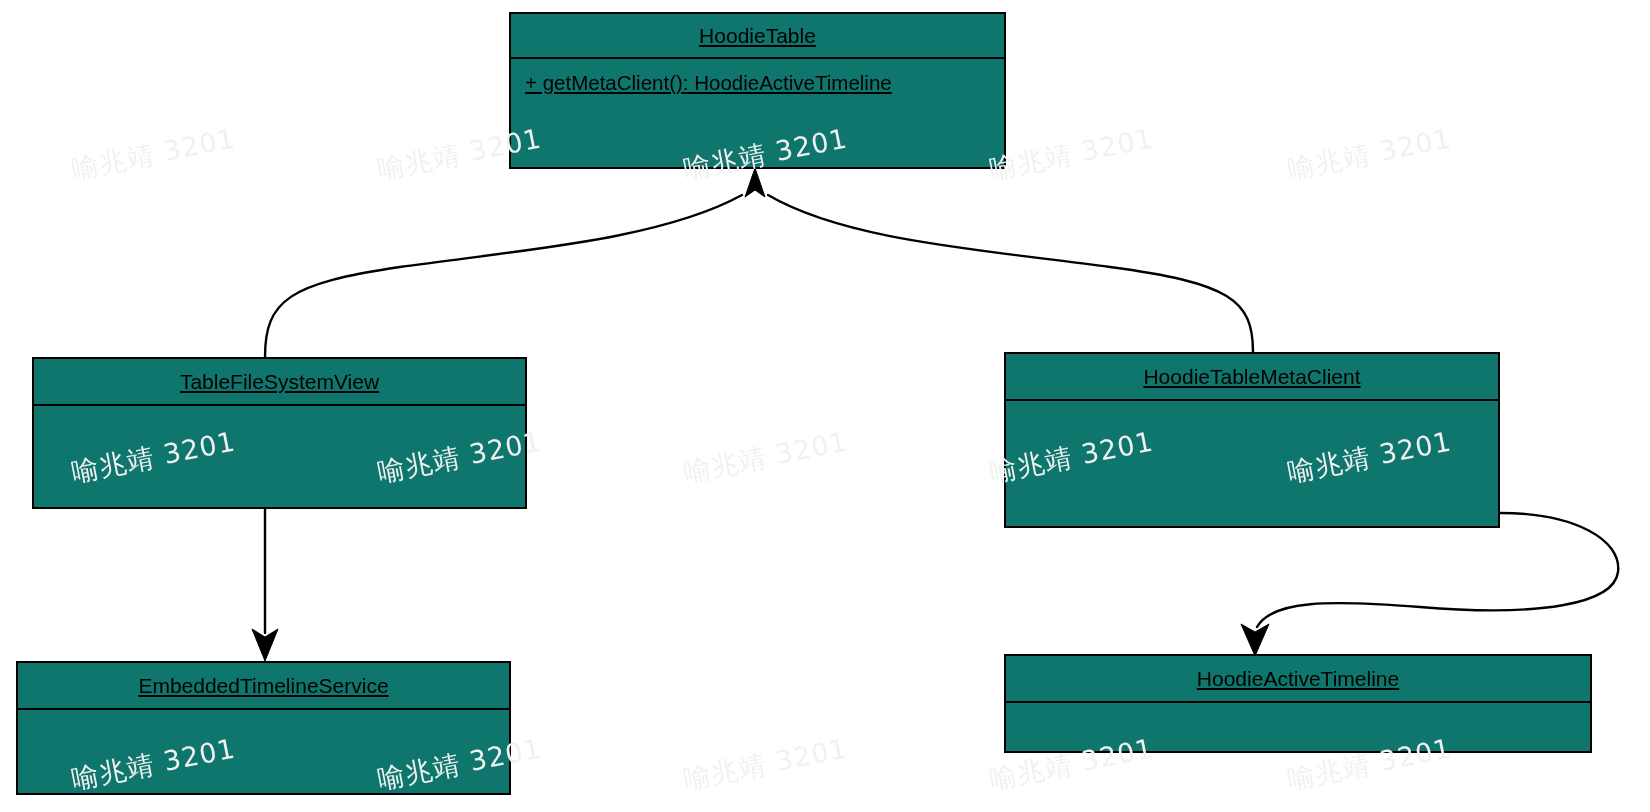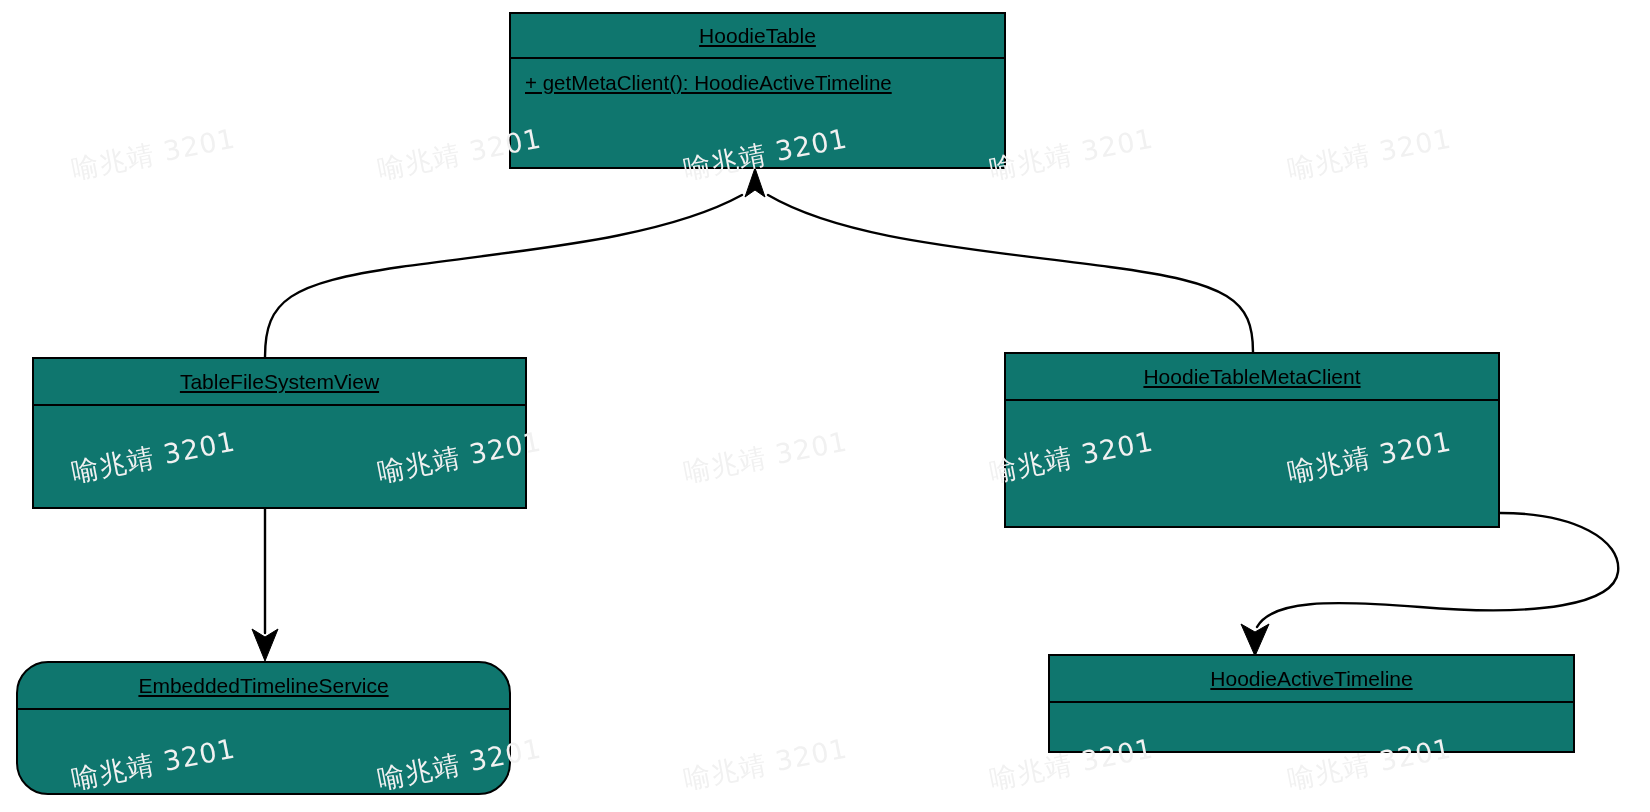--- a/index.html
+++ b/index.html
@@ -102,24 +102,24 @@
 
   
   #box-hoodie-table      { left: 509px;  top: 12px;  width: 497px; height: 157px; }
   #box-hoodie-table .uml-header { padding-top: 10px; padding-bottom: 9px; }
 
   #box-tablefilesystemview { left: 32px;  top: 357px; width: 495px; height: 152px; }
   #box-tablefilesystemview .uml-empty { height: 44px; }
 
   #box-hoodietablemetaclient { left: 1004px; top: 352px; width: 496px; height: 176px; }
 
-  #box-embeddedtimelineservice { left: 16px; top: 661px; width: 495px; height: 134px; border-radius: 32px; }
+  #box-embeddedtimelineservice { left: 16px; top: 661px; width: 495px; height: 134px; }
   #box-embeddedtimelineservice .uml-empty { height: 50px; }
 
-  #box-hoodieactivetimeline { left: 1004px; top: 654px; width: 527px; height: 99px; margin-left: 44px; }
+  #box-hoodieactivetimeline { left: 1004px; top: 654px; width: 588px; height: 99px; }
   #box-hoodieactivetimeline .uml-empty { height: 42px; }
 </style>
 </head>
 <body>
 
 <div id="canvas">
 
   <div class="wm-layer" id="watermark-layer">
       <div class="wm" style="left: 72px; top: 152px; color: rgb(241, 241, 241);">喻兆靖 3201</div>
       <div class="wm" style="left: 378px; top: 152px; color: rgb(241, 241, 241);">喻兆靖 3201</div>

